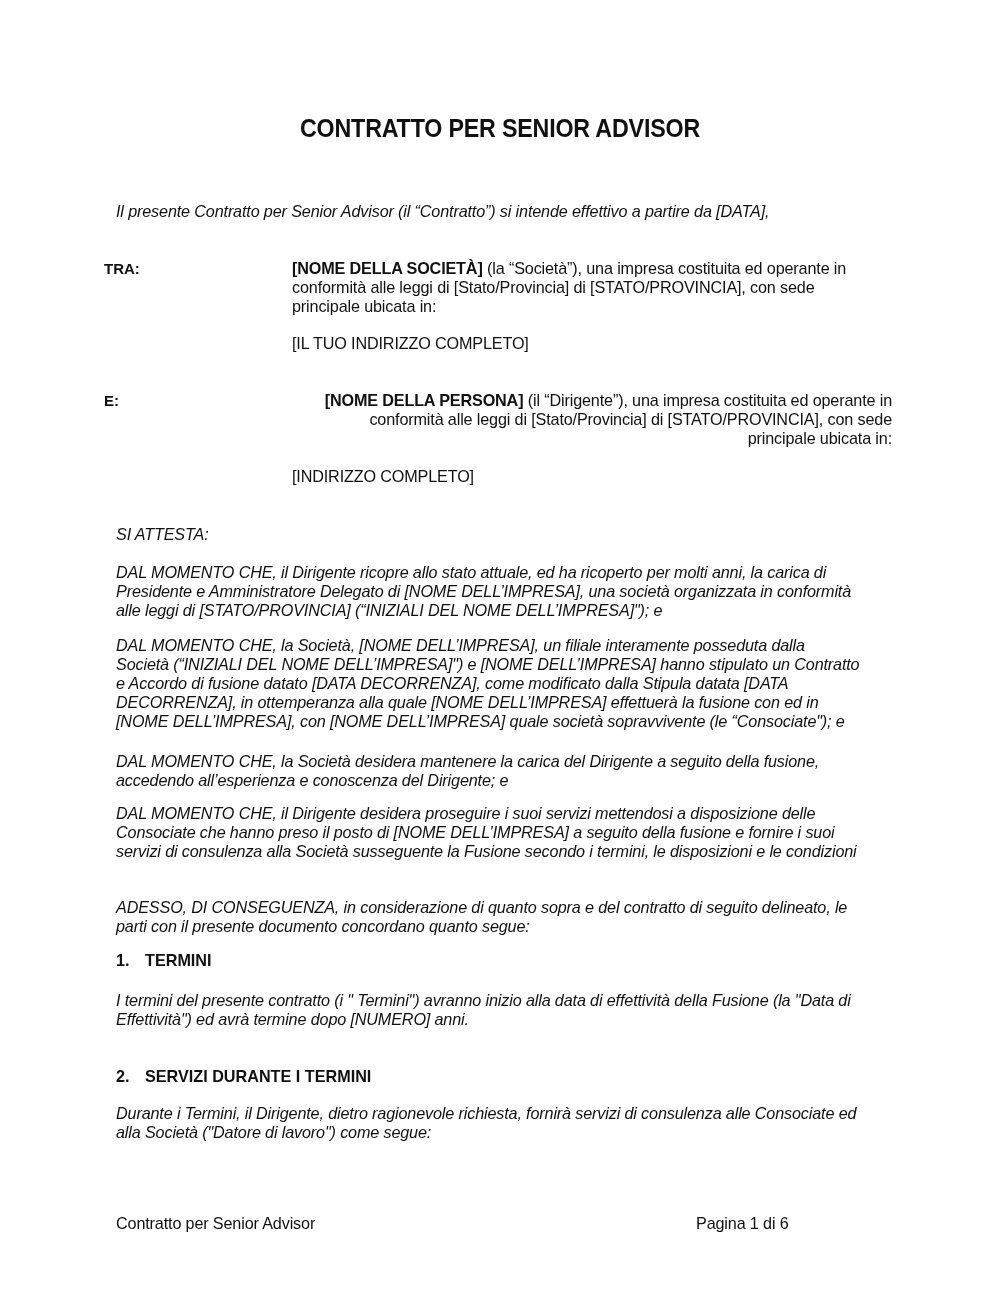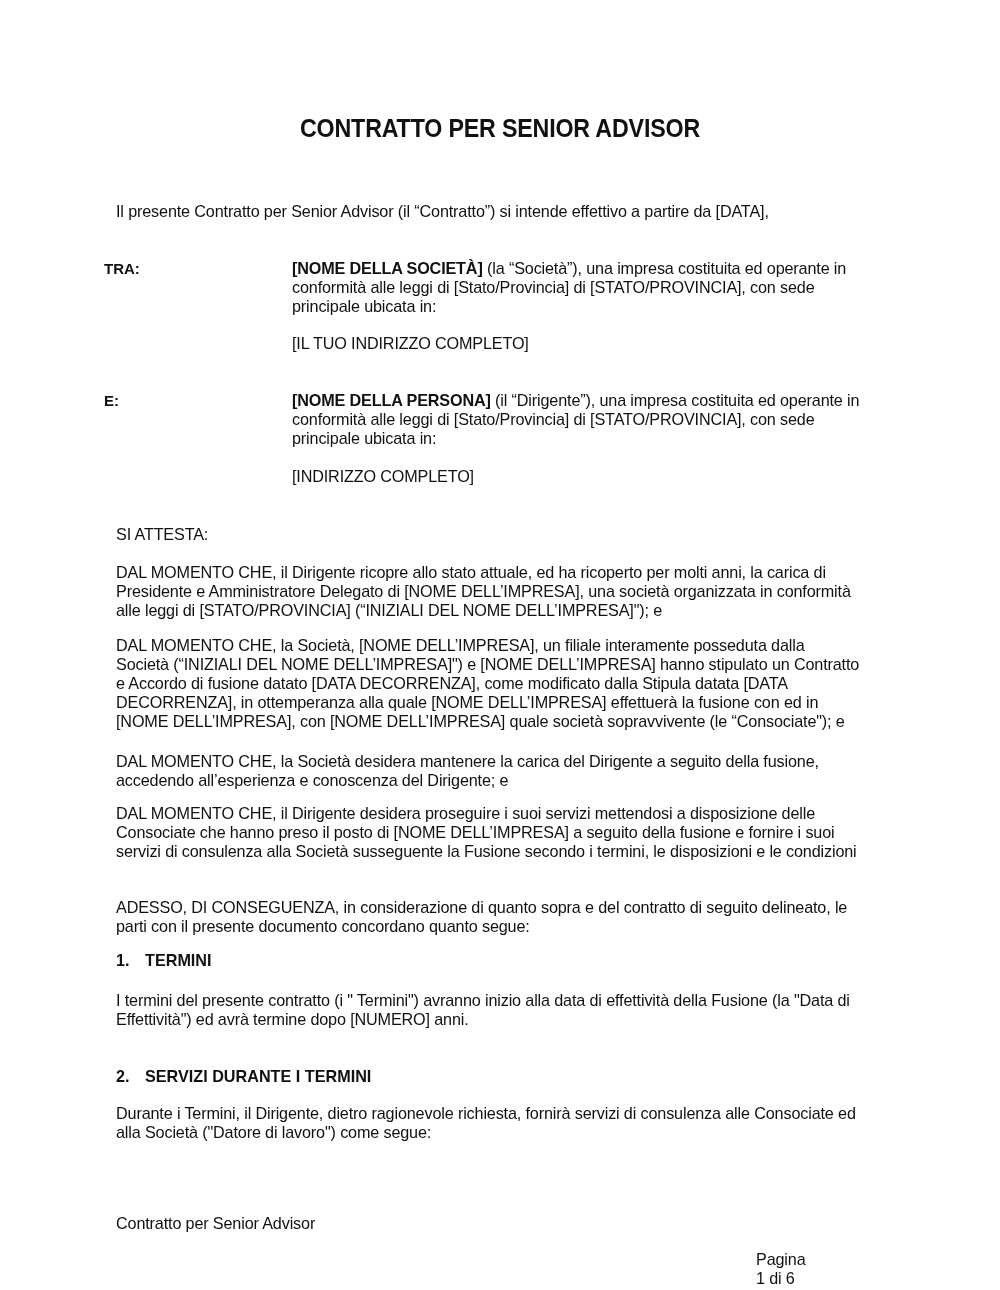--- a/index.html
+++ b/index.html
@@ -11,21 +11,21 @@
     .title {
       position: absolute; left: 0; width: 1000px; top: 114px;
       text-align: center; font-weight: bold; font-size: 25px; letter-spacing: -0.2px;
       transform: scaleX(0.93); transform-origin: center;
     }
     .text {
       position: absolute; left: 116px; width: 780px;
       font-size: 16.2px; line-height: 19px; letter-spacing: -0.15px;
       white-space: nowrap;
     }
-    .text .ln { display: block; }
+    .text .ln { display: block; font-style: italic; }
     .party-label {
       position: absolute; left: 104px; font-weight: bold; font-size: 15px; line-height: 19px;
     }
     .party-body {
       position: absolute; left: 292px; width: 600px;
       font-size: 16.2px; line-height: 19px; letter-spacing: -0.15px; white-space: nowrap;
     }
     .party-body .ln { display: block; }
     b { font-weight: bold; }
     .section-head {
@@ -51,21 +51,21 @@
   <div class="party-body" style="top:259px;">
     <span class="ln"><b>[NOME DELLA SOCIETÀ]</b><span> (la “Società”), una impresa costituita ed operante in</span></span>
     <span class="ln">conformità alle leggi di [Stato/Provincia] di [STATO/PROVINCIA], con sede</span>
     <span class="ln">principale ubicata in:</span>
   </div>
   <div class="party-body" style="top:334px;">
     <span class="ln">[IL TUO INDIRIZZO COMPLETO]</span>
   </div>
 
   <div class="party-label" style="top:391px;">E:</div>
-  <div class="party-body" style="top:391px;">
+  <div class="party-body" style="top:391px;text-align:right;">
     <span class="ln"><b>[NOME DELLA PERSONA]</b><span> (il “Dirigente”), una impresa costituita ed operante in</span></span>
     <span class="ln">conformità alle leggi di [Stato/Provincia] di [STATO/PROVINCIA], con sede</span>
     <span class="ln">principale ubicata in:</span>
   </div>
   <div class="party-body" style="top:467px;">
     <span class="ln">[INDIRIZZO COMPLETO]</span>
   </div>
 
   <div class="text" style="top:525px;">
     <span class="ln">SI ATTESTA:</span>
@@ -111,15 +111,15 @@
 
   <div class="section-head" style="top:1067px;">
     <span class="num">2.</span><span>SERVIZI DURANTE I TERMINI</span>
   </div>
   <div class="text" style="top:1104px;">
     <span class="ln">Durante i Termini, il Dirigente, dietro ragionevole richiesta, fornirà servizi di consulenza alle Consociate ed</span>
     <span class="ln">alla Società ("Datore di lavoro") come segue:</span>
   </div>
 
   <div class="footer" style="left:116px;">Contratto per Senior Advisor</div>
-  <div class="footer" style="left:756px;margin-top:36px;">Pagina 1 di 6</div>
+  <div class="footer" style="left:696px;">Pagina 1 di 6</div>
 
 </div>
 
 </body></html>

